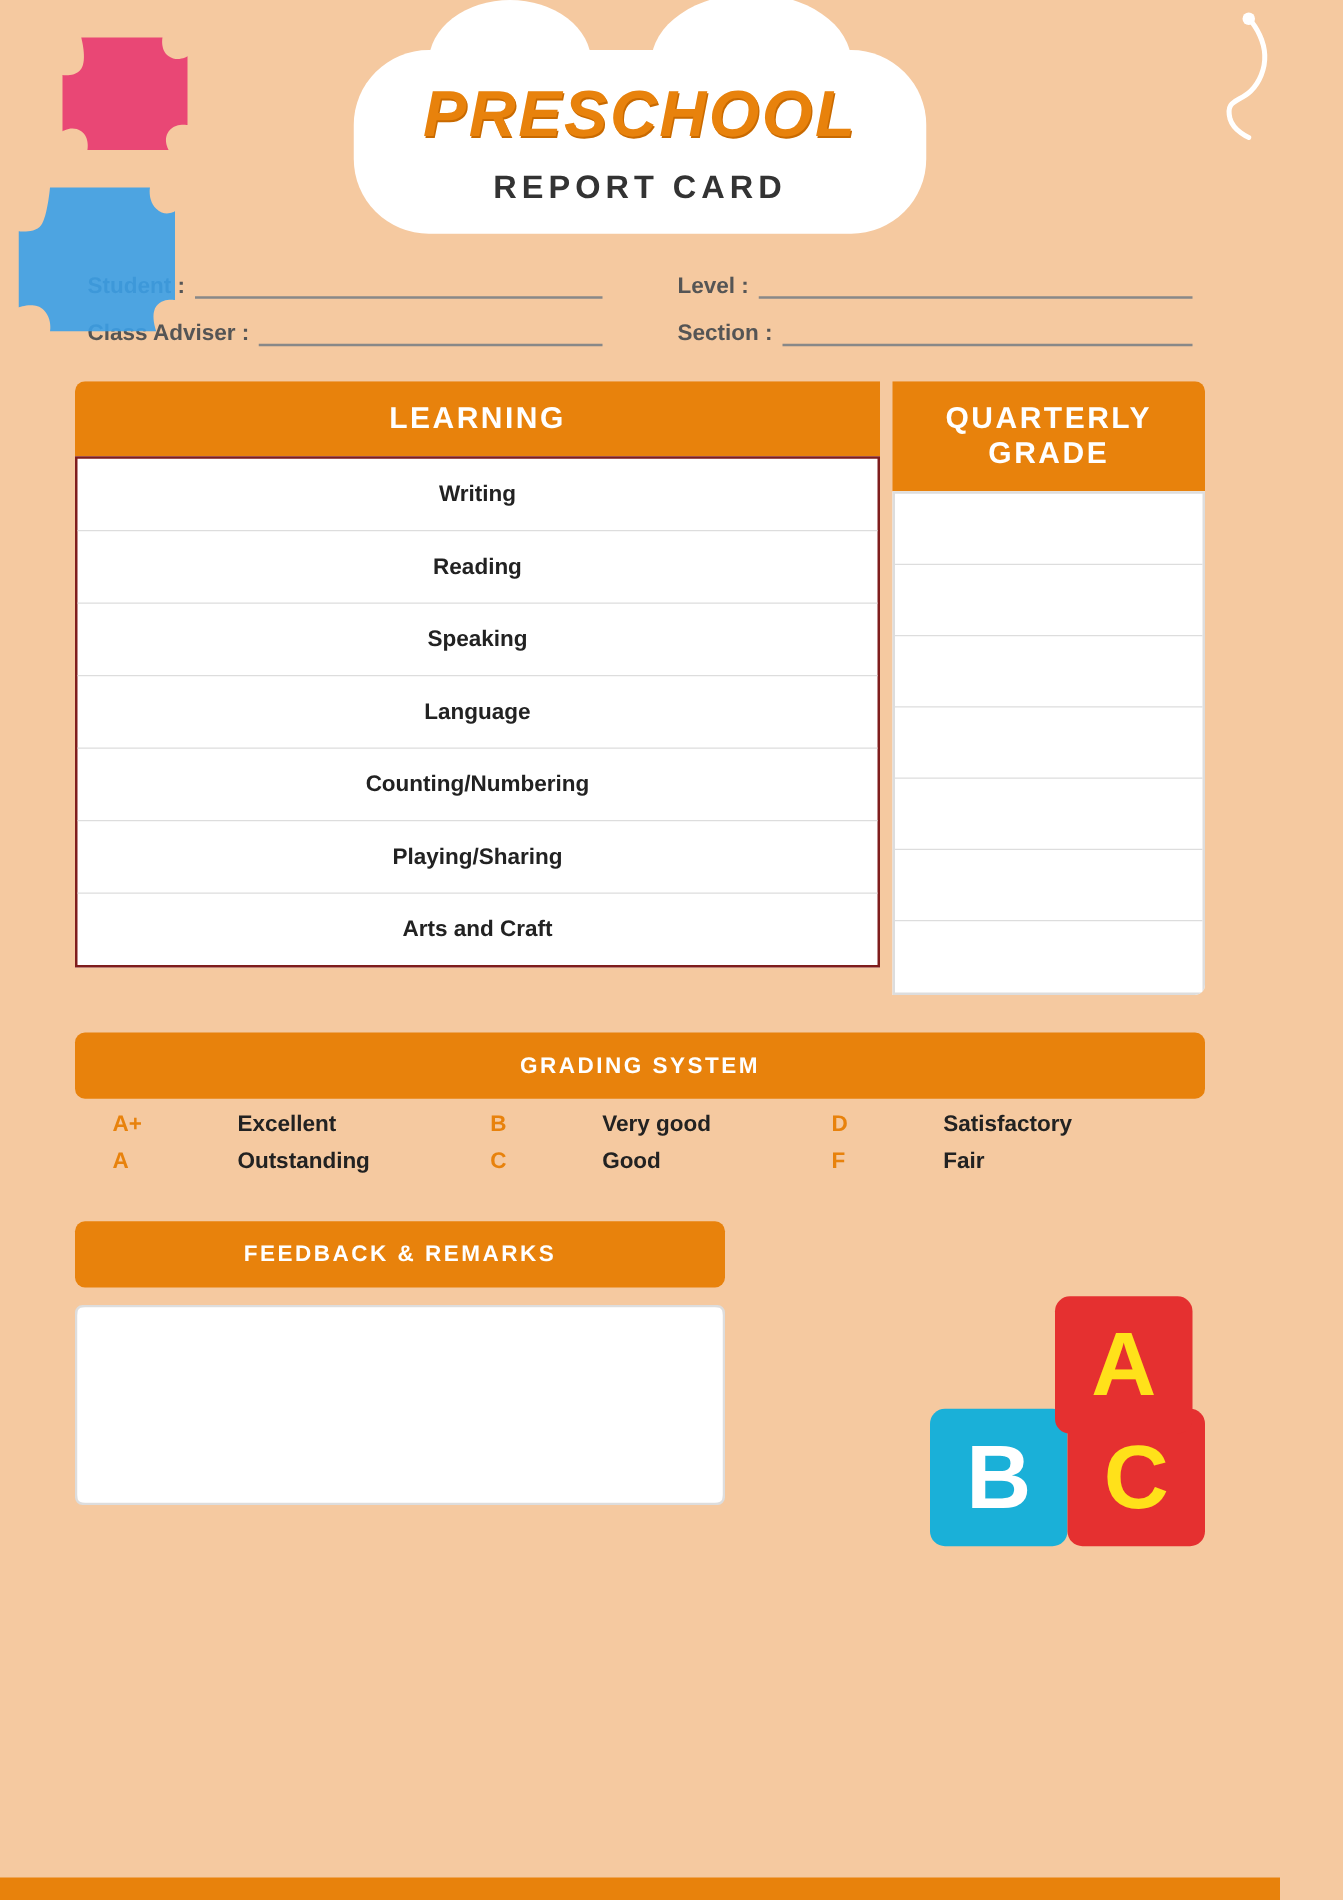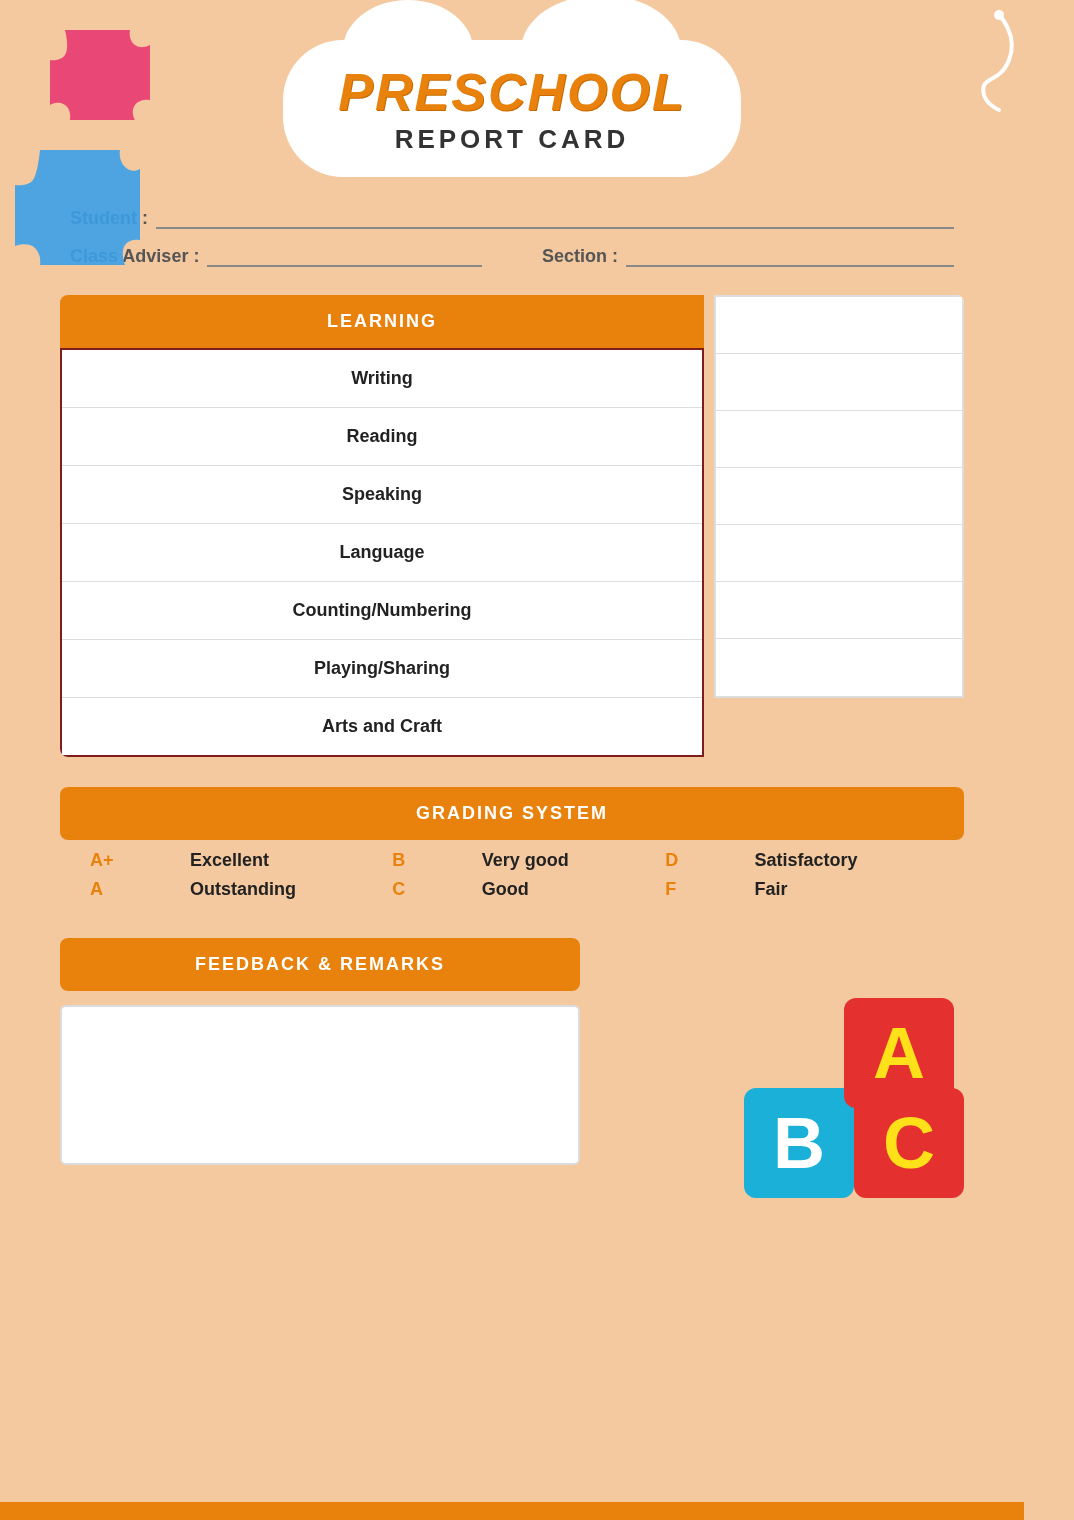--- a/index.html
+++ b/index.html
@@ -73,21 +73,21 @@
       text-shadow: 1px 1px 0 #c96a00;
     }
 
     .title-report-card {
       font-size: 26px;
       font-weight: 800;
       color: #333;
       letter-spacing: 4px;
       position: relative;
       z-index: 2;
-      margin-top: 2px;
+      margin-top: 12px;
     }
 
     
     .info-section {
       margin: 0 0 28px 0;
       padding: 0 10px;
     }
 
     .info-row {
       display: flex;
@@ -137,21 +137,21 @@
       flex: 1;
     }
 
     .col-grade {
       width: 260px;
     }
 
     .table-header {
       background-color: #E8820C;
       color: white;
-      font-size: 18px;
+      font-size: 24px;
       font-weight: 800;
       letter-spacing: 2px;
       text-align: center;
       padding: 16px;
     }
 
     .table-header.right {
       margin-left: 10px;
     }
 
@@ -353,20 +353,24 @@
     <div class="cloud-shape">
       <div class="title-preschool">PRESCHOOL</div>
       <div class="title-report-card">REPORT CARD</div>
     </div>
   </div>
 
   <div class="info-section">
     <div class="info-row">
       <div class="info-field">
         <span class="info-label">Student :</span>
+        <input class="info-line" type="text" style="">
+      </div>
+      <div class="info-field">
+        <span class="info-label">Level :</span>
         <input class="info-line" type="text" style="">
       </div>
     </div>
     <div class="info-row">
       <div class="info-field">
         <span class="info-label">Class Adviser :</span>
         <input class="info-line" type="text" style="">
       </div>
       <div class="info-field">
         <span class="info-label">Section :</span>
@@ -383,20 +387,21 @@
           <div class="table-row-item">Writing</div>
           <div class="table-row-item">Reading</div>
           <div class="table-row-item">Speaking</div>
           <div class="table-row-item">Language</div>
           <div class="table-row-item">Counting/Numbering</div>
           <div class="table-row-item">Playing/Sharing</div>
           <div class="table-row-item">Arts and Craft</div>
         </div>
       </div>
       <div class="col-grade">
+        <div class="table-header right">QUARTERLY GRADE</div>
         <div class="grade-body">
           <div class="grade-cell"></div>
           <div class="grade-cell"></div>
           <div class="grade-cell"></div>
           <div class="grade-cell"></div>
           <div class="grade-cell"></div>
           <div class="grade-cell"></div>
           <div class="grade-cell"></div>
         </div>
       </div>

